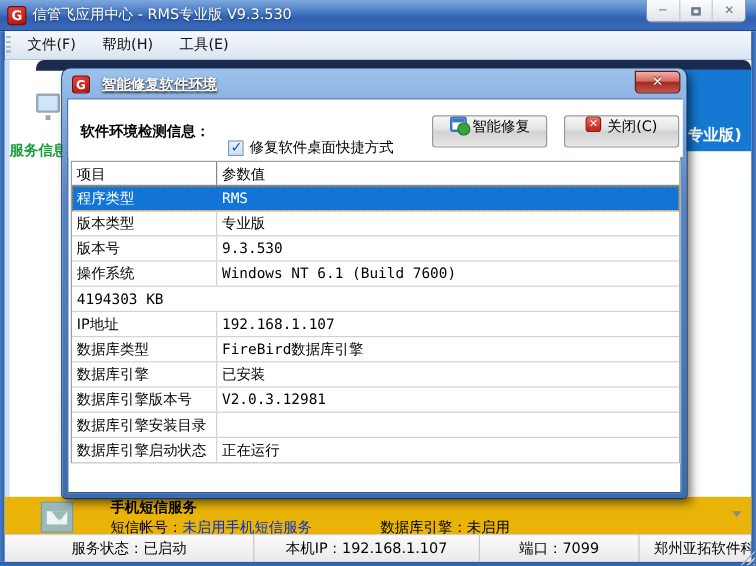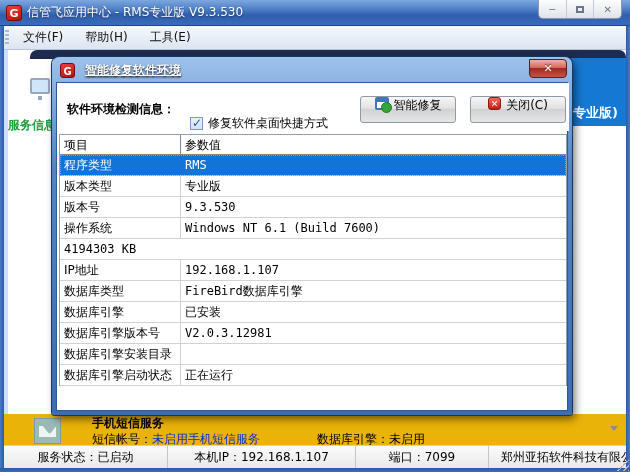--- a/index.html
+++ b/index.html
@@ -61,21 +61,21 @@
   .sms-status { position:absolute; left:313px; top:17px; white-space:nowrap; }
   .scroll-arrow { position:absolute; right:8px; top:376px; width:0; height:0;
     border-left:4px solid transparent; border-right:4px solid transparent; border-top:5px solid #8a8a8a; }
 
   
   .statusbar { position:absolute; left:4px; top:445px; width:622px; height:23px;
     background:linear-gradient(180deg,#fbfbfb,#e9e9e9); border-top:1px solid #cfcfcf;
     display:flex; align-items:center; }
   .status-seg { height:100%; display:flex; align-items:center; justify-content:center;
     border-right:1px solid #c6c6c6; white-space:nowrap; overflow:hidden; }
-  .seg0 { width:164px;font-family:Liberation Serif, serif; } .seg1 { width:188px; } .seg2 { width:133px; }
+  .seg0 { width:208px;font-family:Liberation Serif, serif; } .seg1 { width:188px; } .seg2 { width:133px; }
   .seg3 { flex:1; justify-content:flex-start; padding-left:12px; border-right:none; }
   .resize-grip { position:absolute; right:1px; bottom:1px; width:12px; height:12px;
     background:
       linear-gradient(135deg,transparent 0 50%,#b5b5b5 50% 58%,transparent 58% 72%,#b5b5b5 72% 80%,transparent 80% 92%,#b5b5b5 92% 100%); }
 
   
   .dialog { position:absolute; left:52px; top:57px; width:520px; height:358px;
     border-radius:7px 7px 3px 3px;
     background:linear-gradient(180deg,#9dc2ec,#5585c4 30%,#3a6cae);
     box-shadow:0 0 0 1px #16355f, 3px 4px 8px rgba(0,0,0,.55); }

